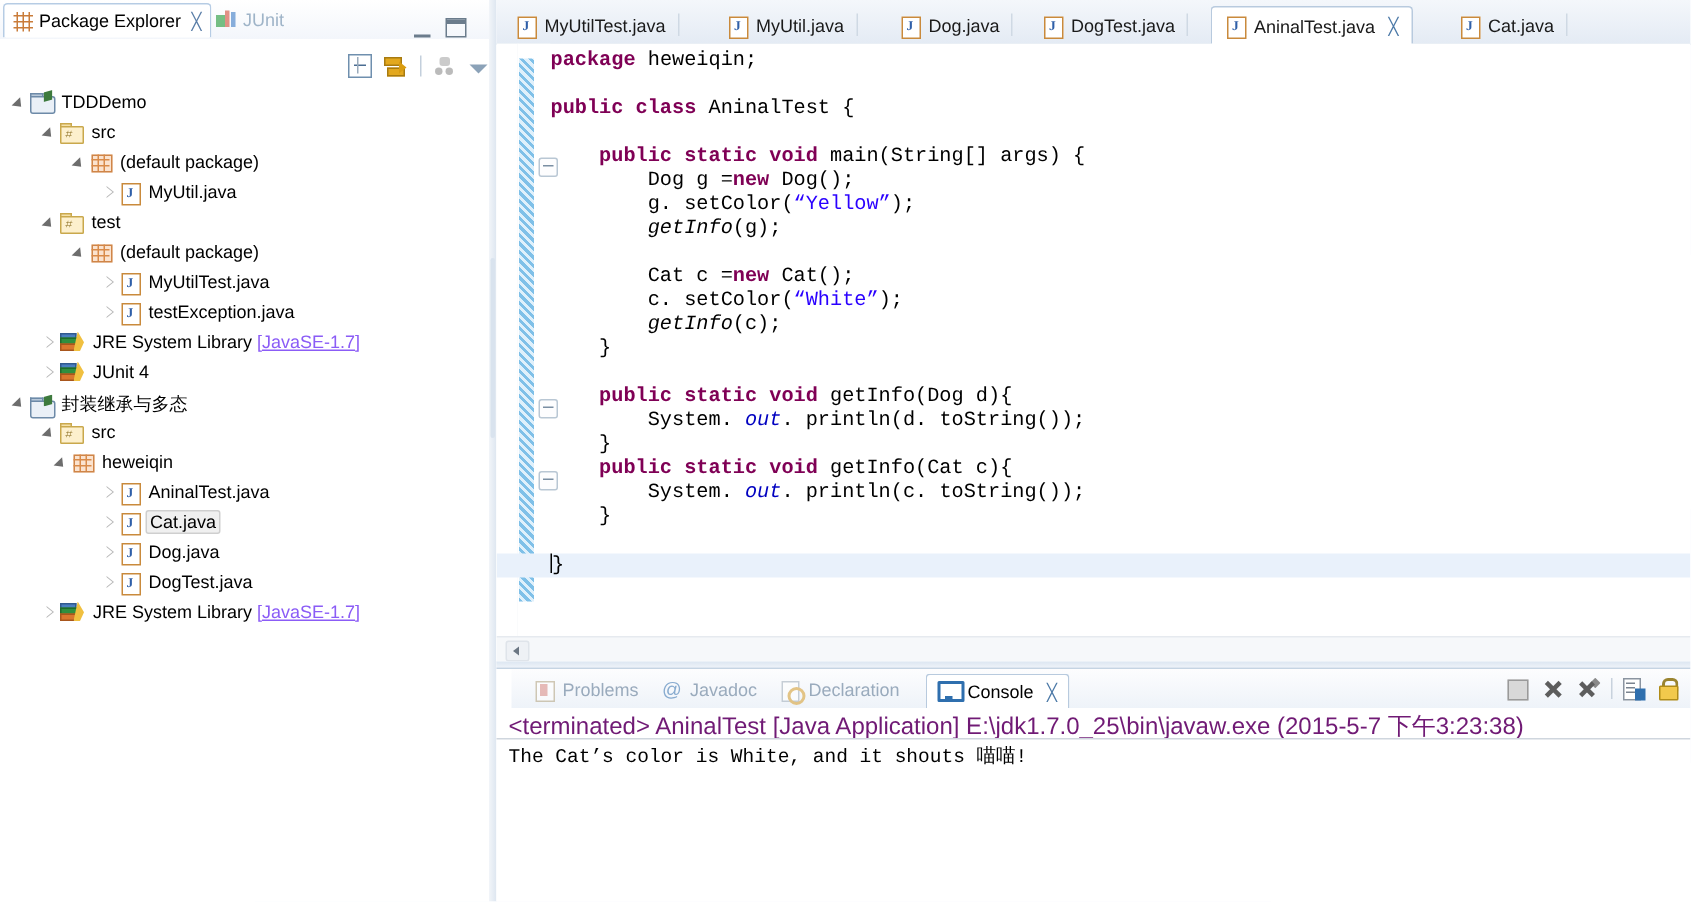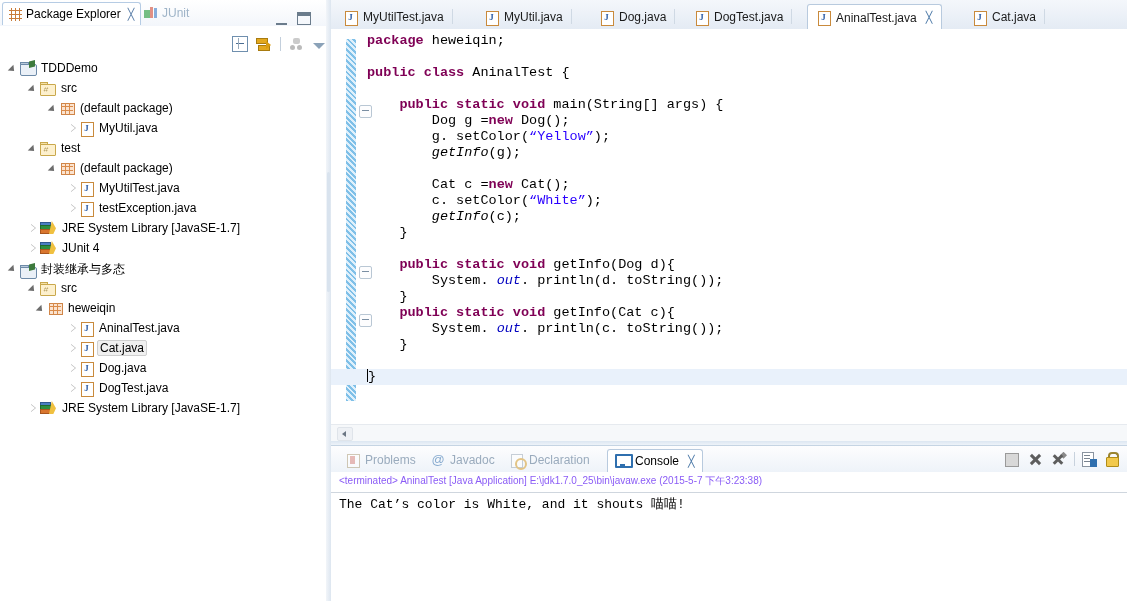--- a/index.html
+++ b/index.html
@@ -77,21 +77,21 @@
   .row .arrow.collapsed::before{
     content:"";position:absolute;left:3px;top:6px;
     border-left:5px solid transparent;border-top:4px solid transparent;border-bottom:4px solid transparent;
     border-left-color:#b9b9b9;
   }
   .row .arrow.collapsed::after{
     content:"";position:absolute;left:2px;top:6px;width:0;height:0;
     border-left:5px solid #ffffff;border-top:4px solid transparent;border-bottom:4px solid transparent;
   }
   .row .lbl{margin-left:5px;color:#000;}
-  .row .lbl .dim{color:#000000;}
+  .row .lbl .dim{color:#8b5cf6;text-decoration:underline;}
   .row.selected .lbl{background:#f0f0f0;border:1px solid #cfcfcf;padding:0 2px;margin-left:3px;border-radius:2px;}
 
   .ico-project{width:16px;height:14px;position:relative;}
   .ico-project i.f{position:absolute;left:0;top:3px;width:15px;height:10px;background:#eaf0f7;border:1px solid #6d8aa8;border-radius:1px 2px 2px 2px;}
   .ico-project i.t{position:absolute;left:0;top:1px;width:7px;height:3px;background:#b8c9da;border:1px solid #6d8aa8;border-bottom:none;}
   .ico-project i.c{position:absolute;left:9px;top:-1px;width:6px;height:8px;background:#3d7a3d;clip-path:polygon(0 20%,100% 0,100% 80%,0 100%);}
 
   .ico-srcfolder{width:16px;height:14px;position:relative;}
   .ico-srcfolder i.f{position:absolute;left:0;top:3px;width:14px;height:10px;background:#fdf0cd;border:1px solid #c9a84c;border-radius:1px;}
   .ico-srcfolder i.t{position:absolute;left:0;top:1px;width:6px;height:3px;background:#f5e1a8;border:1px solid #c9a84c;border-bottom:none;}
@@ -154,21 +154,21 @@
 
   .ed-hscroll{position:absolute;left:0;bottom:0;width:796px;height:16px;background:#f6f8fa;border-top:1px solid #e6eaef;}
   .ed-hthumb{position:absolute;left:6px;top:2px;width:14px;height:12px;background:#eef1f5;border:1px solid #dfe4ea;border-radius:2px;}
   .ed-hthumb::before{content:"";position:absolute;left:4px;top:3px;border-right:4px solid #6b7683;border-top:3px solid transparent;border-bottom:3px solid transparent;}
 
   .ed-bottomborder{position:absolute;left:0;top:441px;width:796px;height:4px;
      background:linear-gradient(#dce6f1,#eef3f9);border-bottom:1px solid #c5d4e3;}
 
   
   .console-pane{position:absolute;left:0;top:446px;width:796px;height:155px;background:#ffffff;}
-  .con-tabbar{position:relative;height:26px;background:linear-gradient(#fdfdfe,#eef3f9);}
+  .con-tabbar{position:relative;height:26px;background:linear-gradient(#fdfdfe,#eef3f9);margin-left:10px;}
   .ctab{position:absolute;top:3px;height:22px;display:flex;align-items:center;gap:5px;padding:0 7px;font-size:12px;color:#9aabbd;}
   .ctab.active{background:#ffffff;border:1px solid #b8cade;border-bottom:none;border-radius:3px 3px 0 0;color:#000;}
   .ctab .x{margin-left:4px;color:#4d7aa8;font-size:11px;}
   .ctab:not(.active) .x{display:none;}
 
   .ico-problems{width:14px;height:14px;position:relative;opacity:.55;}
   .ico-problems i.b{position:absolute;left:1px;top:1px;width:11px;height:12px;background:#fff;border:1px solid #b0a07c;}
   .ico-problems i.m{position:absolute;left:4px;top:3px;width:5px;height:8px;background:#c0392b;opacity:.6;}
   .ico-javadoc{width:14px;height:14px;color:#5a8bbd;font-size:13px;line-height:14px;text-align:center;opacity:.7;}
   .ico-declaration{width:14px;height:14px;position:relative;opacity:.6;}
@@ -190,21 +190,21 @@
   .ico-removeall2 i{position:absolute;right:-1px;top:0;width:7px;height:7px;background:#8a8a8a;clip-path:polygon(0 50%,50% 0,100% 50%,50% 100%);}
   .csep{width:1px;height:14px;background:#c8d2dd;}
   .ico-pin{width:14px;height:14px;position:relative;}
   .ico-pin i.p{position:absolute;left:0;top:0;width:10px;height:13px;background:#fff;border:1px solid #8a94a0;}
   .ico-pin i.l{position:absolute;left:2px;top:3px;width:6px;height:1px;background:#7a8490;box-shadow:0 3px 0 #7a8490,0 6px 0 #7a8490;}
   .ico-pin i.k{position:absolute;right:-1px;bottom:-1px;width:7px;height:8px;background:#2f6fae;}
   .ico-lock{width:13px;height:14px;position:relative;}
   .ico-lock i.b{position:absolute;left:1px;top:5px;width:11px;height:8px;background:#f2c94c;border:1px solid #b08c18;border-radius:1px;}
   .ico-lock i.s{position:absolute;left:3px;top:0px;width:7px;height:7px;border:2px solid #9a8430;border-bottom:none;border-radius:4px 4px 0 0;}
 
-  .con-header{position:absolute;left:8px;top:28px;font-size:10px;color:#8b5cf6;}
+  .con-header{position:absolute;left:8px;top:28px;font-size:16px;color:#701a75;}
   .con-sep{position:absolute;left:0;top:46px;width:796px;height:1px;background:#cfd6de;}
   .con-body{position:absolute;left:8px;top:50px;width:780px;
      font-family:"Liberation Mono","DejaVu Sans Mono",monospace;font-size:13px;line-height:17px;color:#000;white-space:pre;}
 
   .v-split{position:absolute;left:326px;top:0;width:5px;height:601px;background:linear-gradient(90deg,#f2f5f9,#dde6f0);}
   .v-split-grip{position:absolute;left:1px;top:172px;width:3px;height:120px;background:#d9e3ee;border-radius:2px;}
 </style>
 </head>
 <body>
 

